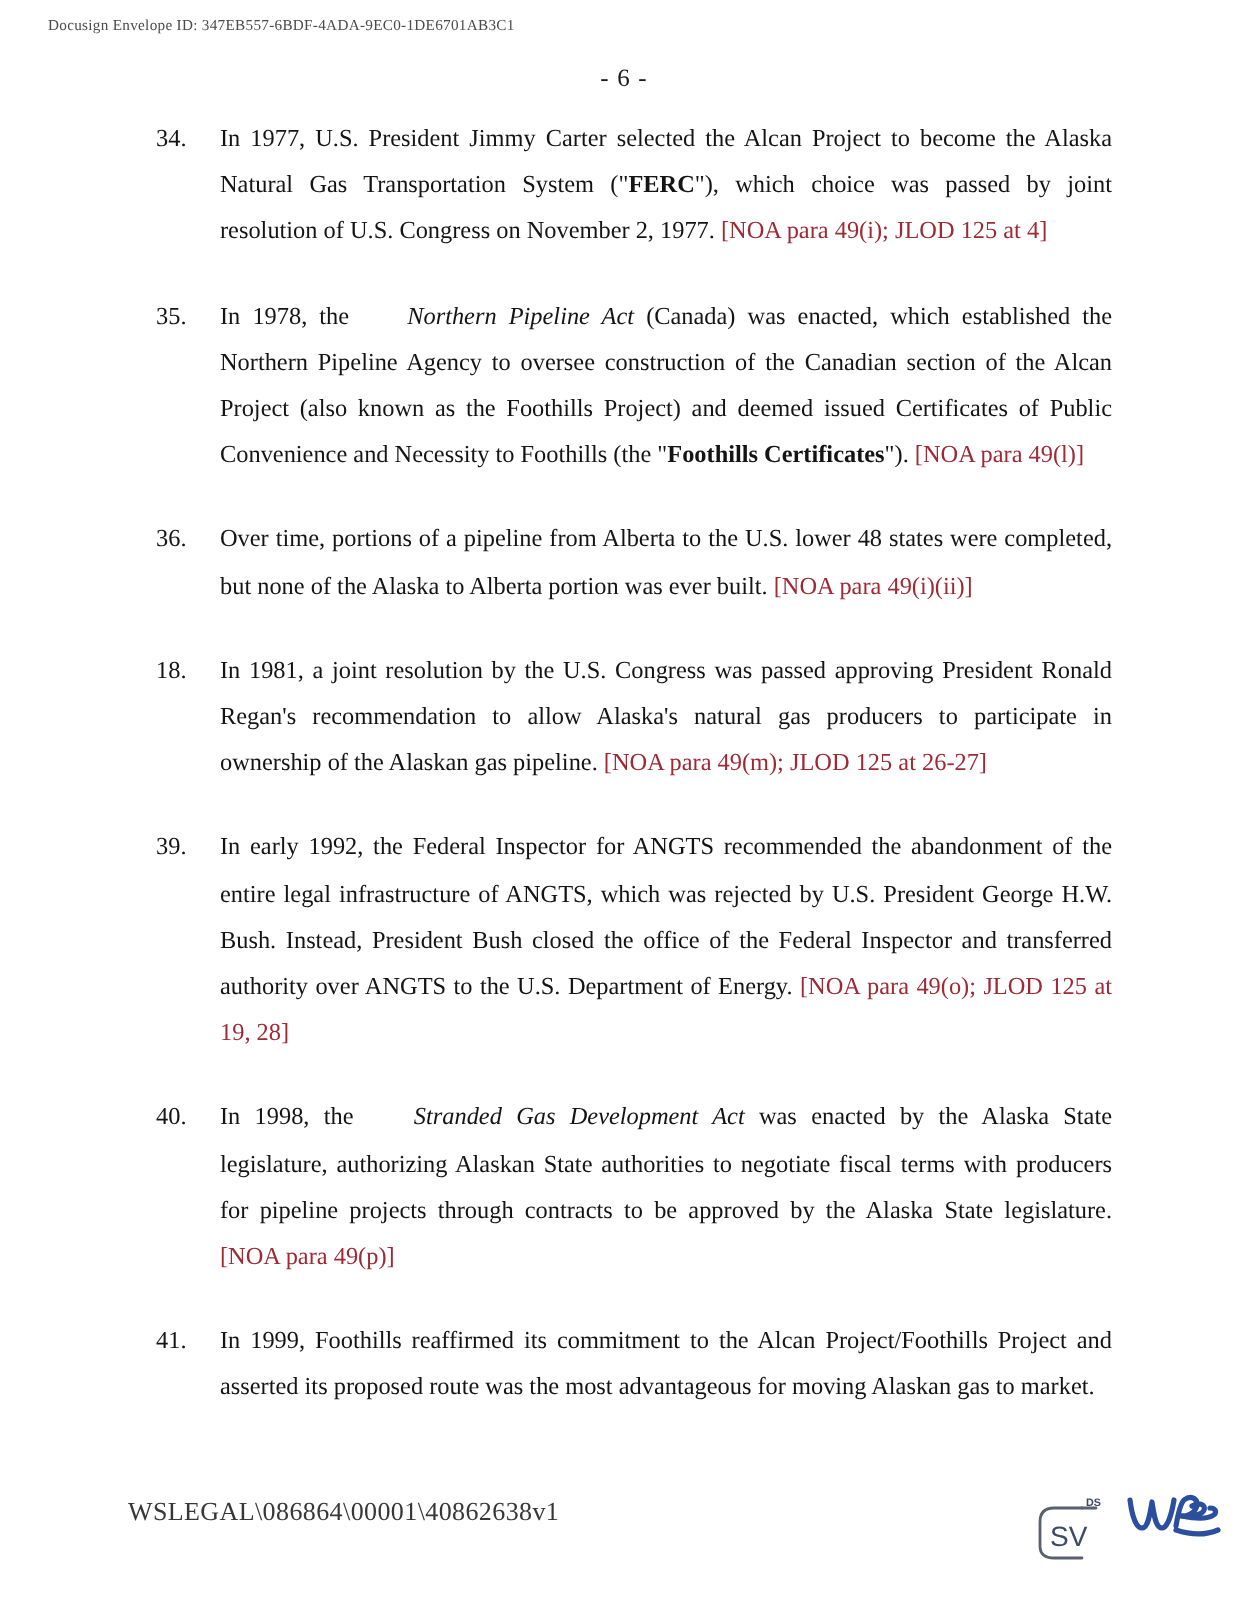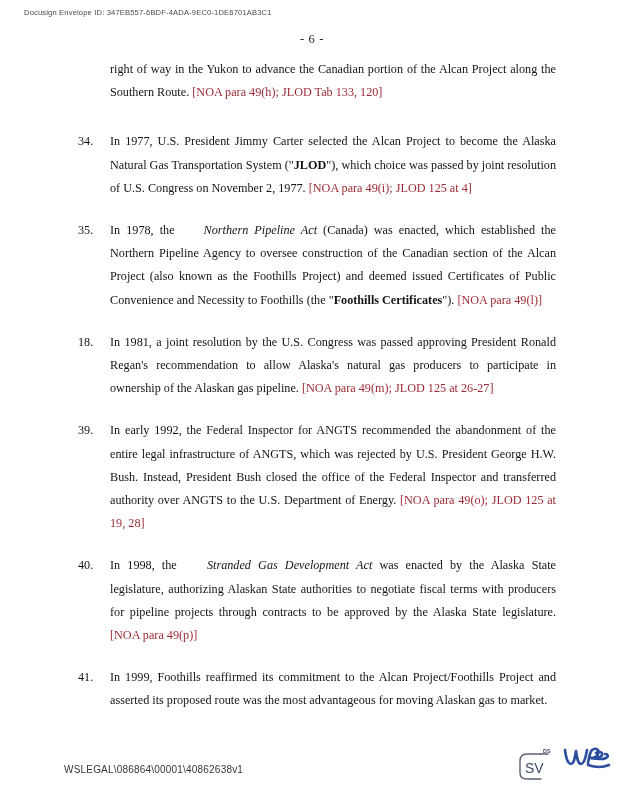--- a/index.html
+++ b/index.html
@@ -13,21 +13,21 @@
     height: 808px;
     background: #ffffff;
     overflow: hidden;
     font-family: "Liberation Serif", "DejaVu Serif", serif;
     color: #18181a;
   }
   .envelope-id {
     position: absolute;
     left: 24px;
     top: 8px;
-    font-family: Liberation Sans, sans-serif;
+    font-family: Liberation Serif, serif;
     font-size: 7.6px;
     letter-spacing: 0.15px;
     color: #4a4a4c;
     white-space: nowrap;
     text-align: right;
   }
   .page-number {
     position: absolute;
     top: 32px;
     left: 0;
@@ -75,23 +75,23 @@
   em.title {
     font-style: italic;
     margin-left: 23px;
   }
   strong.defined {
     font-weight: bold;
   }
   .footer-ref {
     position: absolute;
     left: 64px;
-    top: 764px;
-    font-family: Liberation Sans, sans-serif;
-    font-size: 10px;
+    top: 748px;
+    font-family: Liberation Serif, serif;
+    font-size: 13px;
     letter-spacing: 0.2px;
     color: #37373a;
     white-space: nowrap;
   }
   .sign-area {
     position: absolute;
     left: 505px;
     top: 735px;
     width: 120px;
     height: 60px;
@@ -117,27 +117,25 @@
 <body>
 
 <div class="page">
 
   <div class="envelope-id">Docusign Envelope ID: 347EB557-6BDF-4ADA-9EC0-1DE6701AB3C1</div>
 
   <div class="page-number">- 6 -</div>
 
   <div class="body-block">
 
-    <p class="para continuation">
-      <span>right of way in the Yukon to advance the Canadian portion of the Alcan Project along the Southern Route. </span><span class="cite">[NOA para 49(h); JLOD Tab 133, 120]</span>
-    </p>
 
     <div id="numbered-paragraphs">
-        <p class="para numbered"><span class="para-num">34.</span><span>In 1977, U.S. President Jimmy Carter selected the Alcan Project to become the Alaska Natural Gas Transportation System ("</span><strong class="defined">JLOD</strong><span>"), which choice was passed by joint resolution of U.S. Congress on November 2, 1977. </span><span class="cite">[NOA para 49(i); JLOD 125 at 4]</span></p>
+        <p class="para numbered"><span class="para-num">34.</span><span>In 1977, U.S. President Jimmy Carter selected the Alcan Project to become the Alaska Natural Gas Transportation System ("</span><strong class="defined">FERC</strong><span>"), which choice was passed by joint resolution of U.S. Congress on November 2, 1977. </span><span class="cite">[NOA para 49(i); JLOD 125 at 4]</span></p>
         <p class="para numbered"><span class="para-num">35.</span><span>In 1978, the </span><em class="title">Northern Pipeline Act</em><span> (Canada) was enacted, which established the Northern Pipeline Agency to oversee construction of the Canadian section of the Alcan Project (also known as the Foothills Project) and deemed issued Certificates of Public Convenience and Necessity to Foothills (the "</span><strong class="defined">Foothills Certificates</strong><span>"). </span><span class="cite">[NOA para 49(l)]</span></p>
+        <p class="para numbered"><span class="para-num">36.</span><span>Over time, portions of a pipeline from Alberta to the U.S. lower 48 states were completed, but none of the Alaska to Alberta portion was ever built. </span><span class="cite">[NOA para 49(i)(ii)]</span></p>
         <p class="para numbered"><span class="para-num">18.</span><span>In 1981, a joint resolution by the U.S. Congress was passed approving President Ronald Regan's recommendation to allow Alaska's natural gas producers to participate in ownership of the Alaskan gas pipeline. </span><span class="cite">[NOA para 49(m); JLOD 125 at 26-27]</span></p>
         <p class="para numbered"><span class="para-num">39.</span><span>In early 1992, the Federal Inspector for ANGTS recommended the abandonment of the entire legal infrastructure of ANGTS, which was rejected by U.S. President George H.W. Bush. Instead, President Bush closed the office of the Federal Inspector and transferred authority over ANGTS to the U.S. Department of Energy. </span><span class="cite">[NOA para 49(o); JLOD 125 at 19, 28]</span></p>
         <p class="para numbered"><span class="para-num">40.</span><span>In 1998, the </span><em class="title">Stranded Gas Development Act</em><span> was enacted by the Alaska State legislature, authorizing Alaskan State authorities to negotiate fiscal terms with producers for pipeline projects through contracts to be approved by the Alaska State legislature. </span><span class="cite">[NOA para 49(p)]</span></p>
         <p class="para numbered"><span class="para-num">41.</span><span>In 1999, Foothills reaffirmed its commitment to the Alcan Project/Foothills Project and asserted its proposed route was the most advantageous for moving Alaskan gas to market. </span></p>
       </div>
 
   </div>
 
   <div class="footer-ref">WSLEGAL\086864\00001\40862638v1</div>
 

